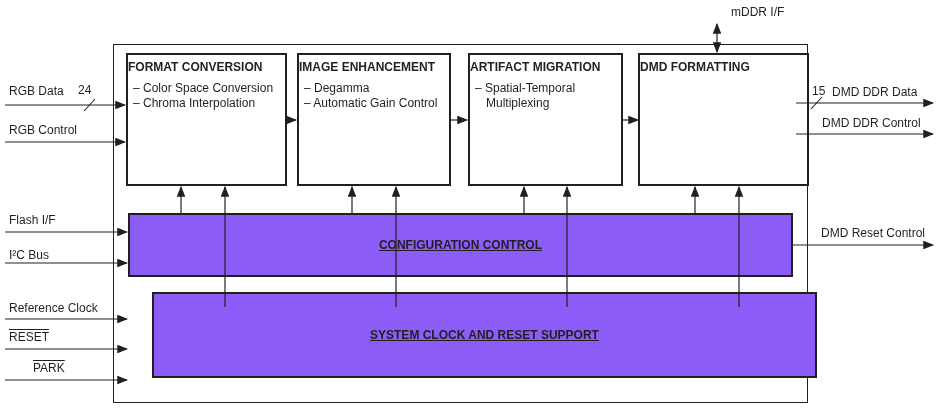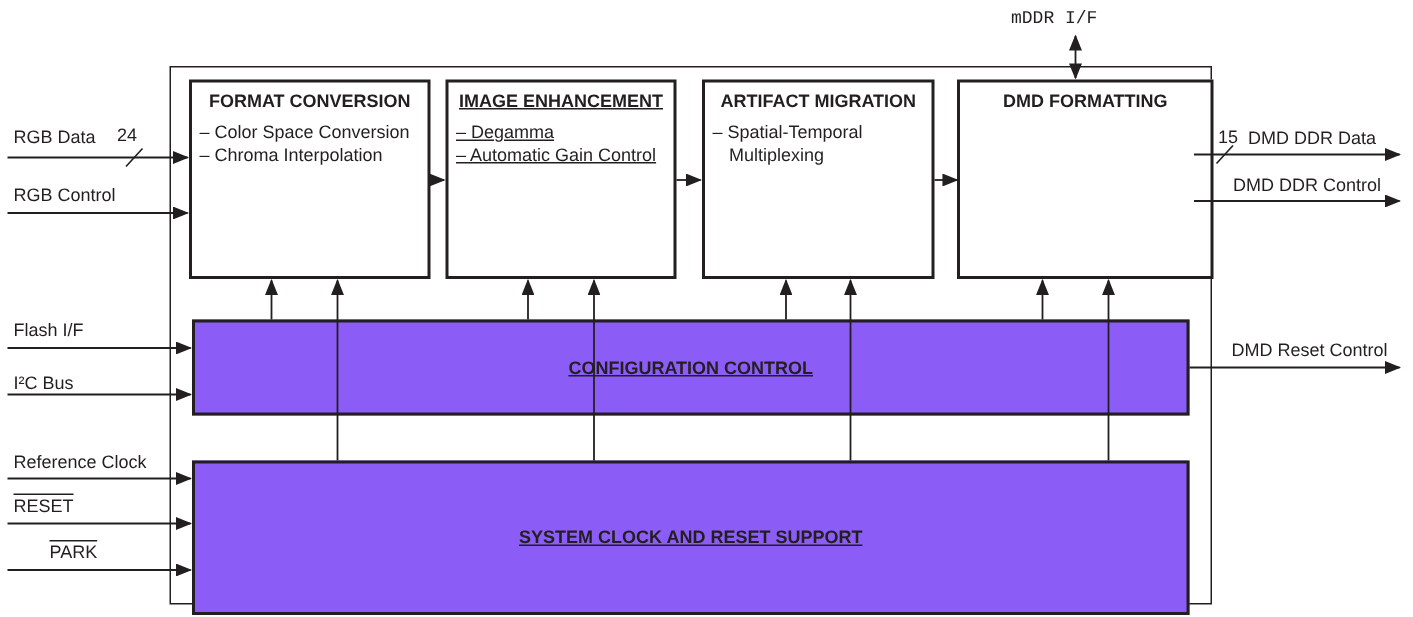--- a/index.html
+++ b/index.html
@@ -9,40 +9,40 @@
   }
   .outer{
     position:absolute;left:113px;top:44px;width:695px;height:359px;
     border:1.4px solid #231f20;box-sizing:border-box;background:#ffffff;
   }
   .block{
     position:absolute;top:53px;height:133px;border:2.5px solid #231f20;
     box-sizing:border-box;background:#ffffff;padding-top:6px;
   }
   .b-fc{left:126px;width:161px;}
-  .b-ie{left:297px;width:154px;text-decoration:underline;}
+  .b-ie{left:297px;width:154px;}
   .b-am{left:468px;width:155px;}
   .b-dmd{left:638px;width:171px;}
   .btitle{
-    font-size:12px;font-weight:bold;text-align:center;line-height:13px;
+    font-size:12px;font-weight:bold;line-height:13px;
     white-space:nowrap;margin-bottom:7px;
   }
   .bitems{font-size:12px;line-height:15px;padding-left:16px;padding-right:2px;}
   .bitem{text-indent:-11px;}
   .bar{
     position:absolute;left:128px;width:665px;border:2.5px solid #231f20;
     box-sizing:border-box;background:#8b5cf6;display:flex;
     align-items:center;justify-content:center;text-decoration:underline;
   }
   .bar-cfg{top:213px;height:64px;}
-  .bar-sys{top:307px;height:103px;}
+  .bar-sys{top:292px;height:86px;margin-left:24px;}
   .bar .btitle{margin:0;}
   .lbl{position:absolute;font-size:12px;line-height:13px;white-space:nowrap;}
   .ovl{text-decoration:overline;}
-  .lbl-mddr{left:674px;top:6px;font-family:Liberation Mono, monospace;}
+  .lbl-mddr{left:731px;top:6px;}
   .lbl-rgbdata{left:9px;top:85px;}
   .lbl-bus24{left:78px;top:84px;}
   .lbl-rgbctl{left:9px;top:124px;}
   .lbl-flash{left:9px;top:214px;}
   .lbl-i2c{left:9px;top:249px;}
   .lbl-refclk{left:9px;top:302px;}
   .lbl-reset{left:9px;top:331px;}
   .lbl-park{left:9px;top:362px;margin-left:24px;}
   .lbl-bus15{left:812px;top:85px;}
   .lbl-ddrdata{left:832px;top:86px;}

